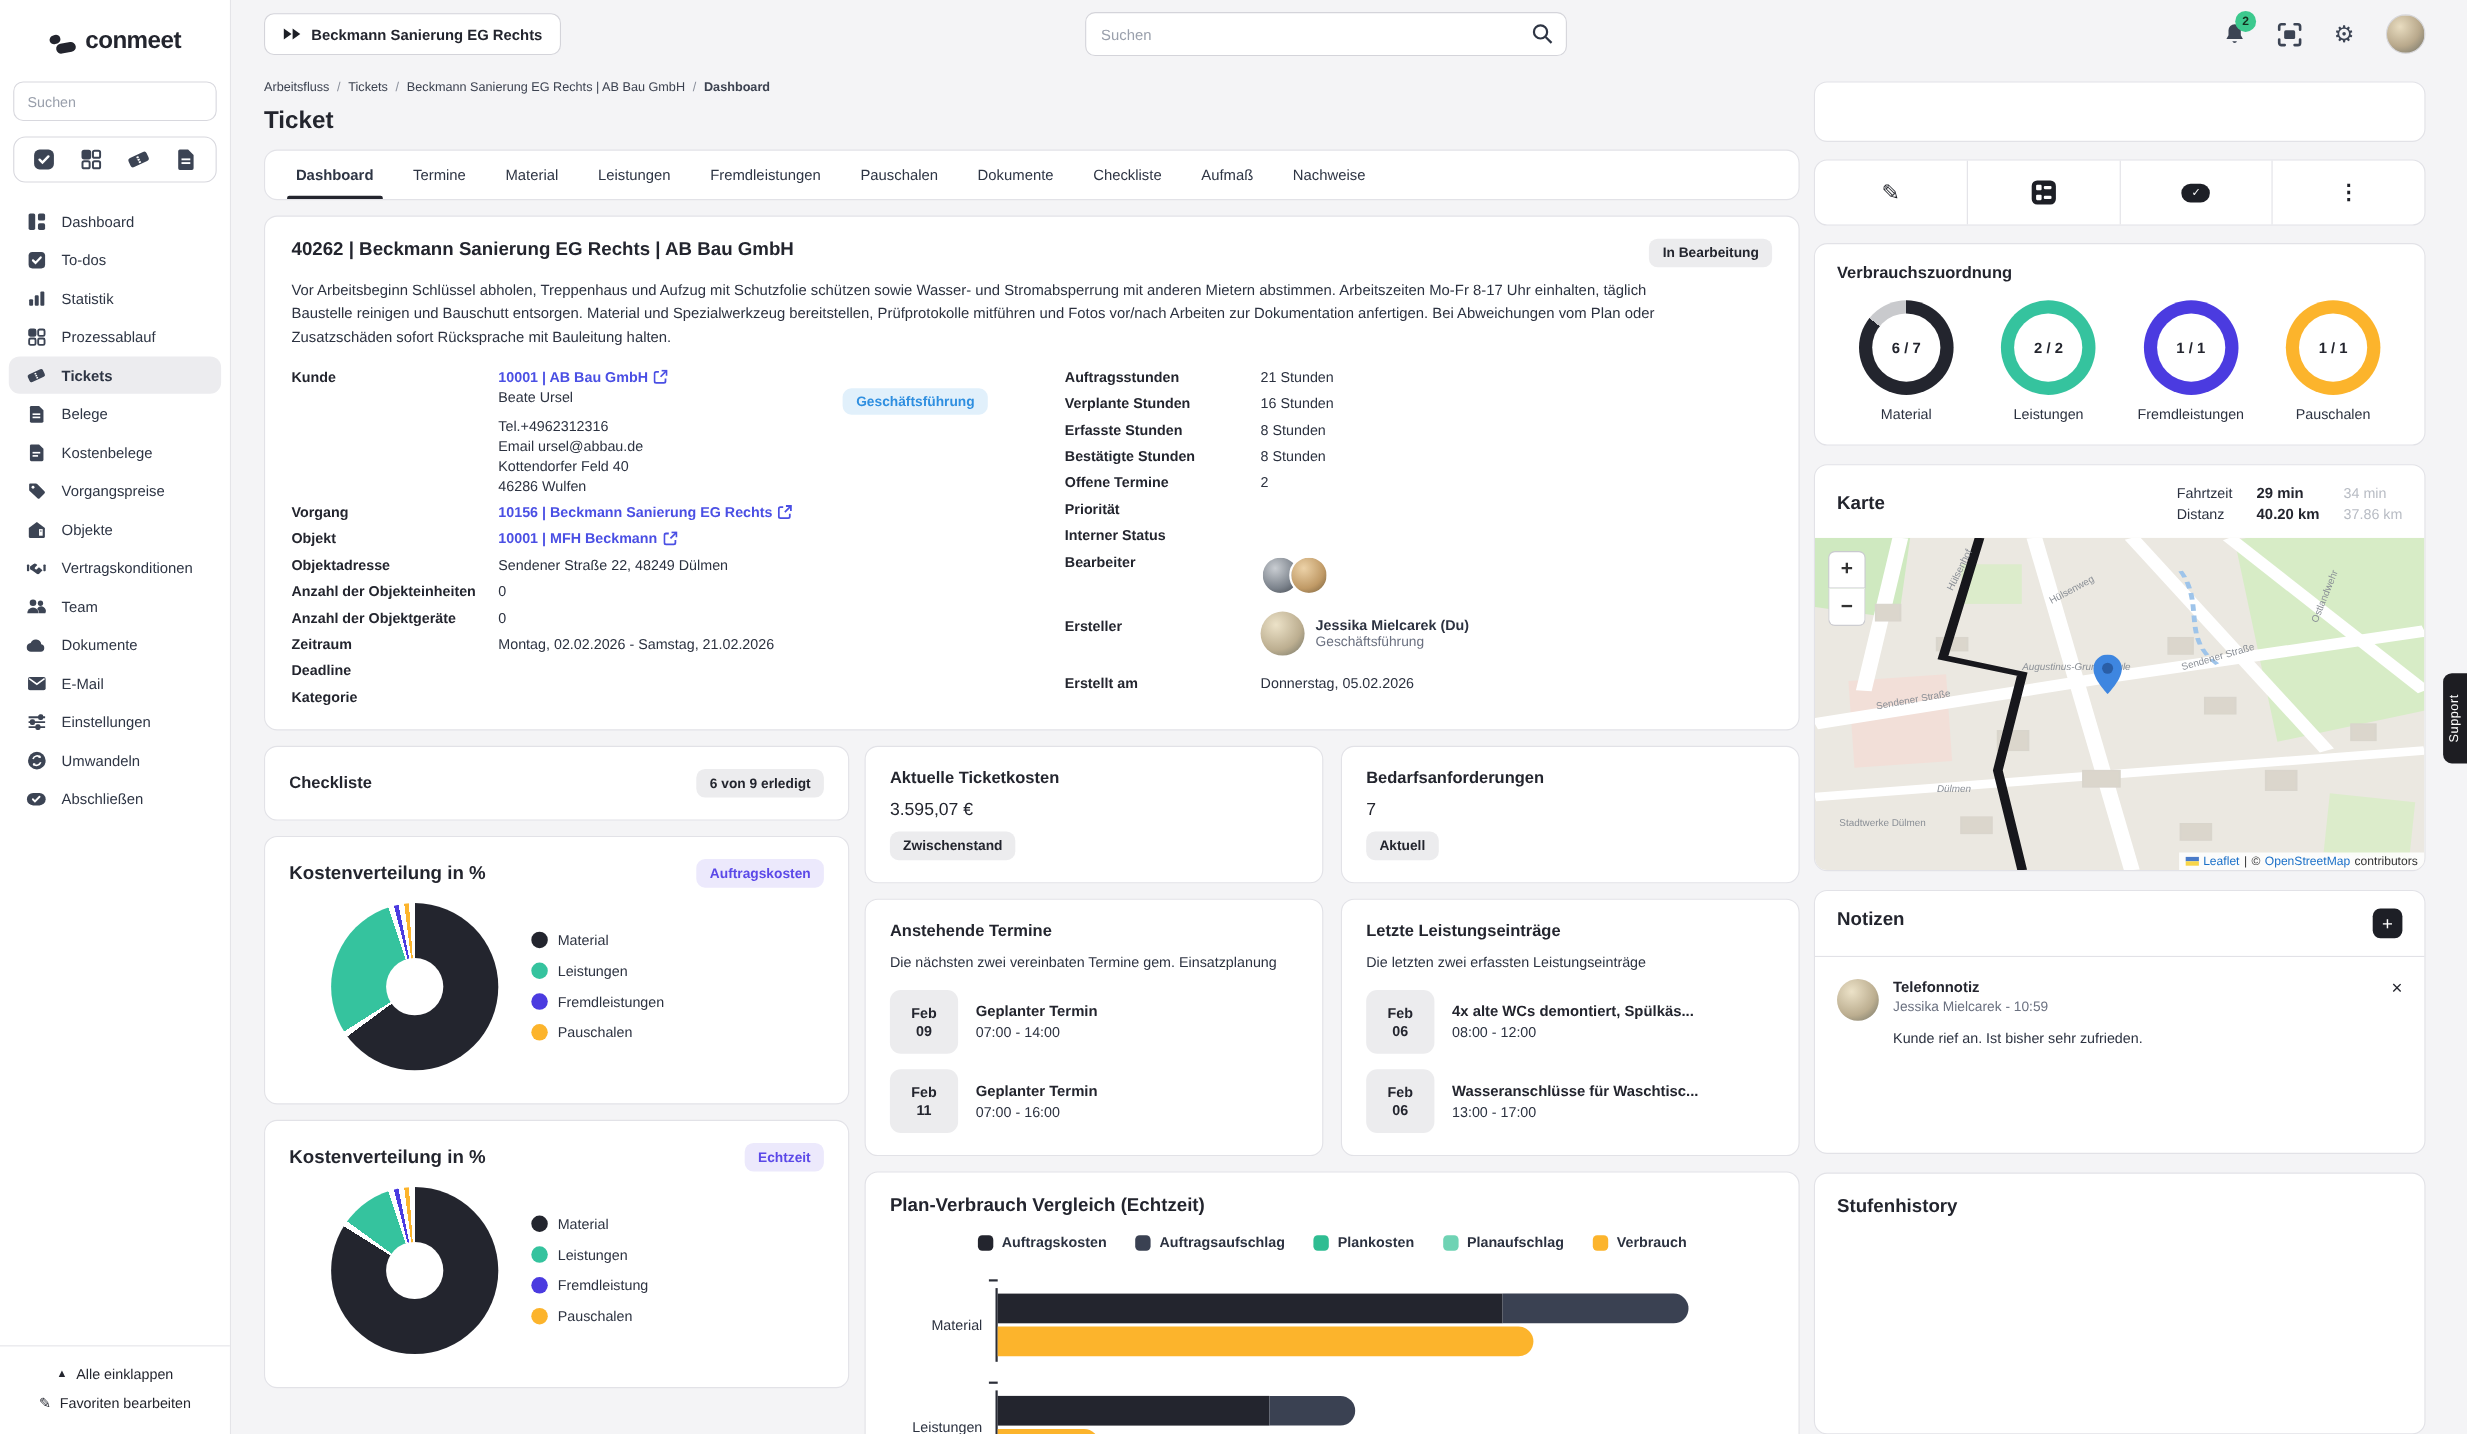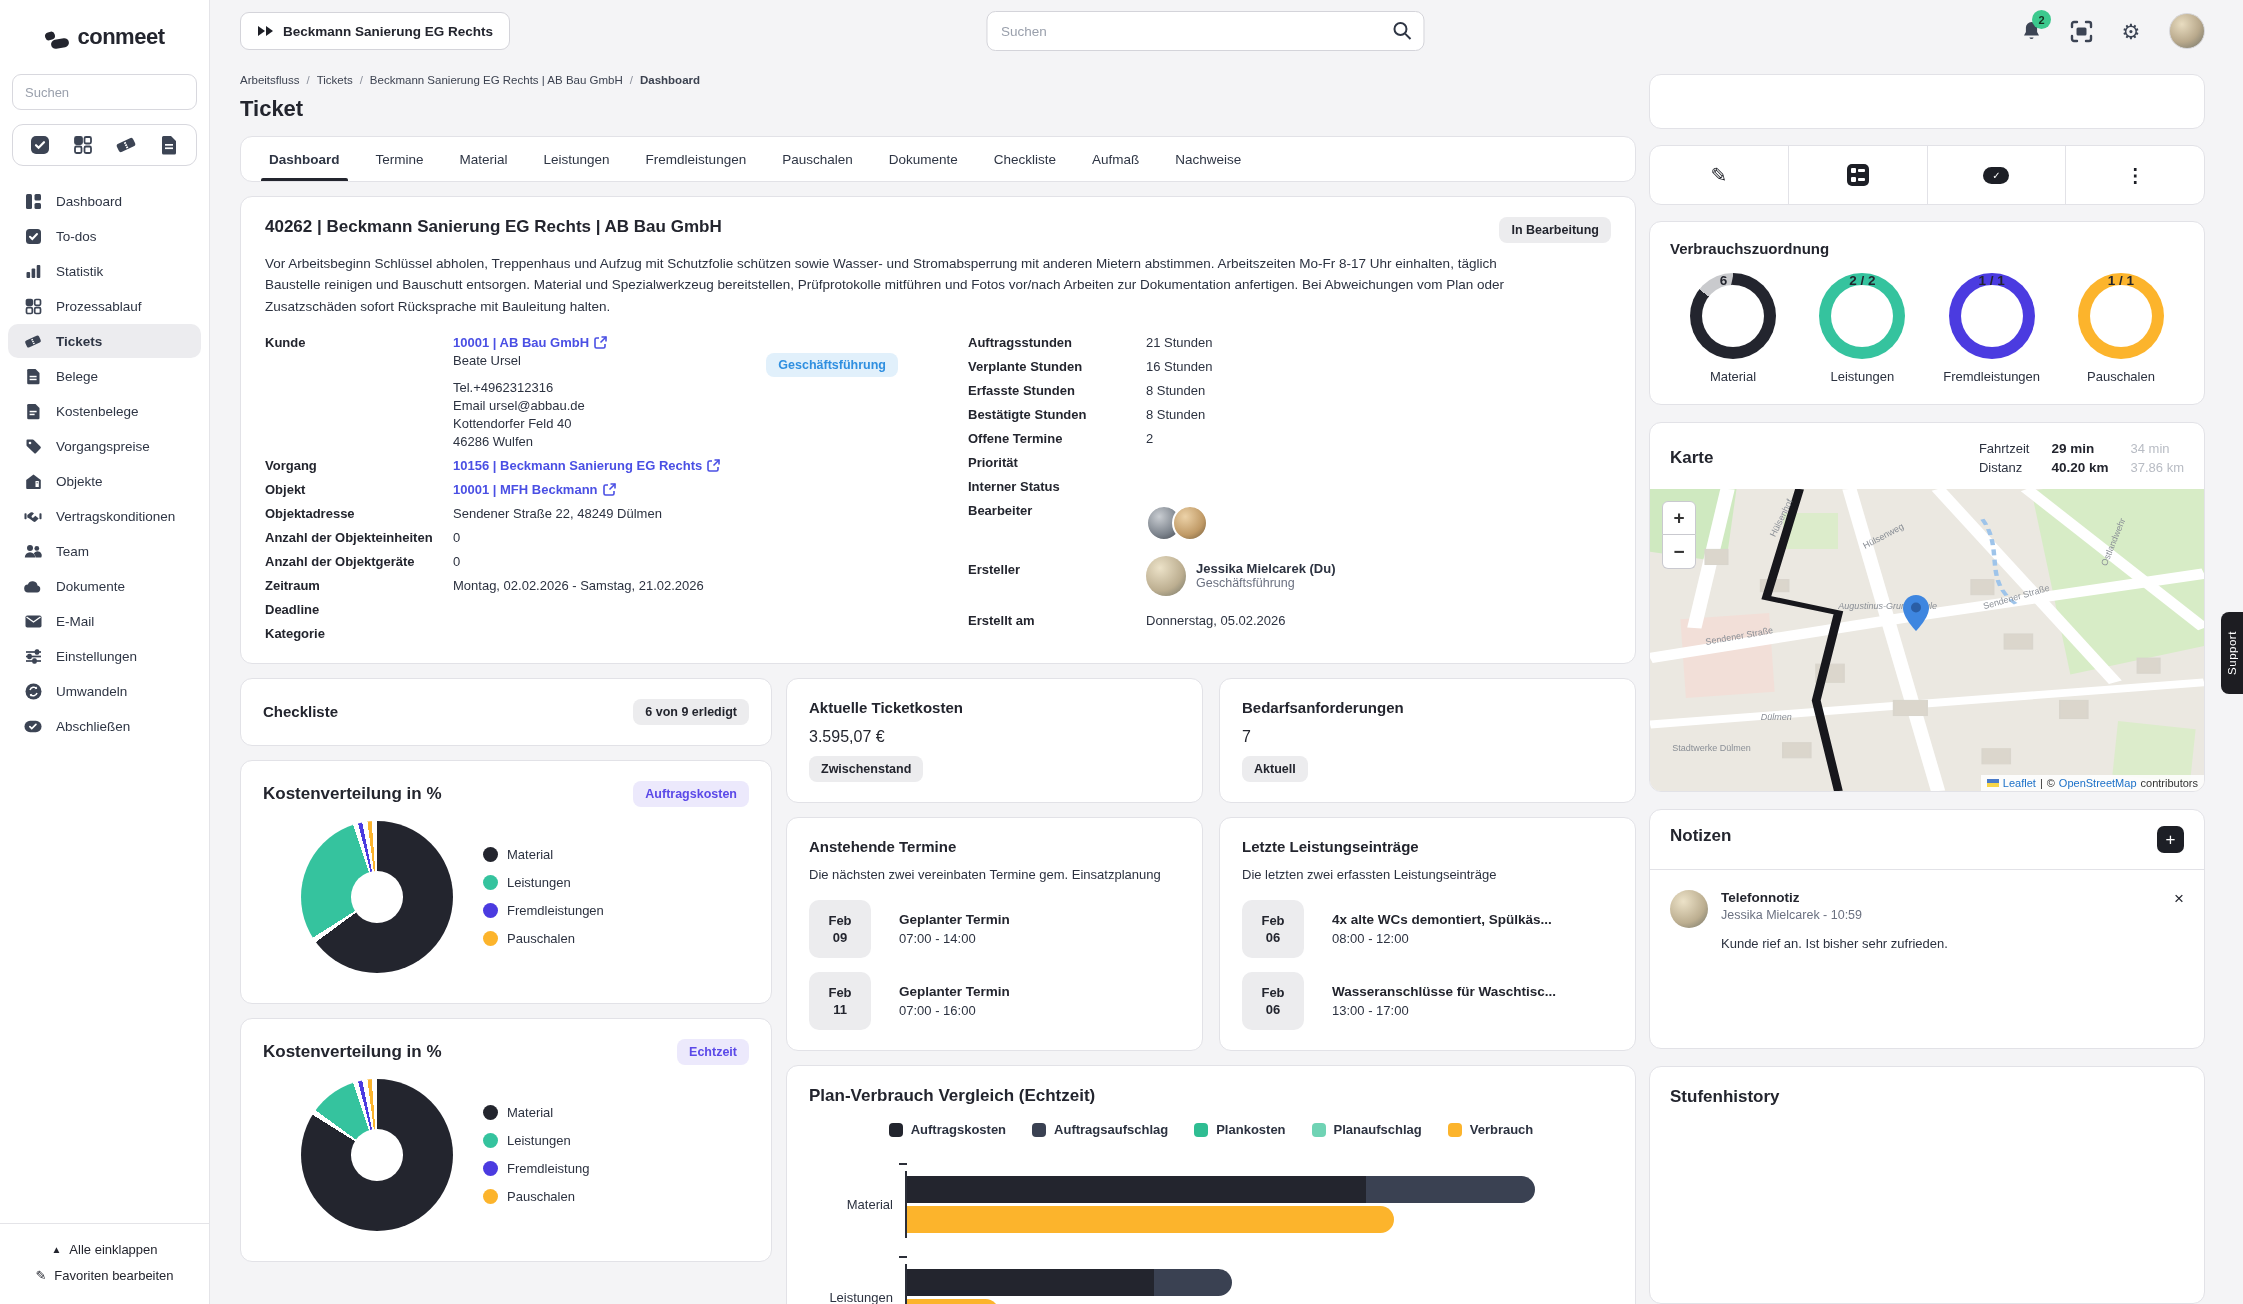--- a/index.html
+++ b/index.html
@@ -102,21 +102,21 @@
 .legend{display:flex;flex-direction:column;gap:13px}
 .leg-item{display:flex;align-items:center;gap:9px;font-size:13px;color:#2c3240}
 .dot{width:15px;height:15px;border-radius:50%;flex-shrink:0}
 .sq{width:14px;height:14px;border-radius:4px;flex-shrink:0}
 
 .kpi-val{font-size:16px;font-weight:normal;margin-top:12px}
 .kpi-badge{margin-top:10px}
 
 .sub{font-size:13px;color:#2c3240;line-height:1.5;margin-top:10px}
 .ev-list{display:flex;flex-direction:column;gap:14px;margin-top:16px}
-.ev{display:flex;align-items:center;gap:28px}
+.ev{display:flex;align-items:center;gap:16px}
 .ev-date{width:62px;height:58px;background:#ececee;border-radius:10px;display:flex;flex-direction:column;align-items:center;justify-content:center;font-size:13px;font-weight:bold;gap:2px;flex-shrink:0}
 .ev-t{font-size:13.5px;font-weight:bold;white-space:nowrap;overflow:hidden;text-overflow:ellipsis}
 .ev-s{font-size:13px;color:#2c3240;margin-top:4px}
 .ev-main{min-width:0}
 
 
 .barchart-card{padding:20px 22px;min-height:420px}
 .bar-legend{display:flex;justify-content:center;gap:26px;margin-top:16px;flex-wrap:wrap}
 .bl-item{display:flex;align-items:center;gap:8px;font-size:13px;font-weight:bold;color:#2c3240}
 .bars{margin-top:34px;padding-left:8px}
@@ -136,21 +136,21 @@
 .tool-btn{flex:1;display:flex;align-items:center;justify-content:center;cursor:pointer;color:#1d1f26}
 .tool-btn + .tool-btn{border-left:1px solid #e2e2e7}
 .kanban-ic{width:22px;height:22px;background:#1d1f26;border-radius:5px;position:relative}
 .kanban-ic::before{content:"";position:absolute;left:4px;top:4px;width:5px;height:5px;background:#fff;border-radius:1px;box-shadow:0 9px 0 #fff}
 .kanban-ic::after{content:"";position:absolute;right:4px;top:5px;width:7px;height:3px;background:#fff;border-radius:1px;box-shadow:0 9px 0 #fff}
 .pillcheck{width:26px;height:17px;background:#1d1f26;border-radius:9px;color:#fff;font-size:10px;display:flex;align-items:center;justify-content:center}
 .dots-glyph{font-size:19px;font-weight:bold;letter-spacing:0}
 .vz-card{margin-top:16px;padding:18px 20px 20px;flex-shrink:0}
 .rings{display:flex;justify-content:space-between;margin-top:16px;padding:0 4px}
 .ring-block{display:flex;flex-direction:column;align-items:center;gap:10px;width:118px}
-.ring{width:86px;height:86px;border-radius:50%;display:flex;justify-content:center;position:relative}
+.ring{width:86px;height:86px;border-radius:50%;display:flex;align-items:center;justify-content:center;position:relative}
 .ring .rh{position:absolute;inset:12px;background:#fff;border-radius:50%}
 .ring .rv{position:relative;font-size:13.5px;font-weight:bold}
 .ring-label{font-size:13px;color:#2c3240}
 
 
 .map-card{margin-top:17px;flex-shrink:0;overflow:hidden}
 .map-head{display:flex;align-items:center;padding:18px 20px 14px}
 .trip{margin-left:auto;display:grid;grid-template-columns:auto auto auto;column-gap:22px;row-gap:4px;font-size:13px;align-items:center}
 .trip .lab{color:#2c3240}
 .trip .val{font-weight:bold;font-size:13.5px}

